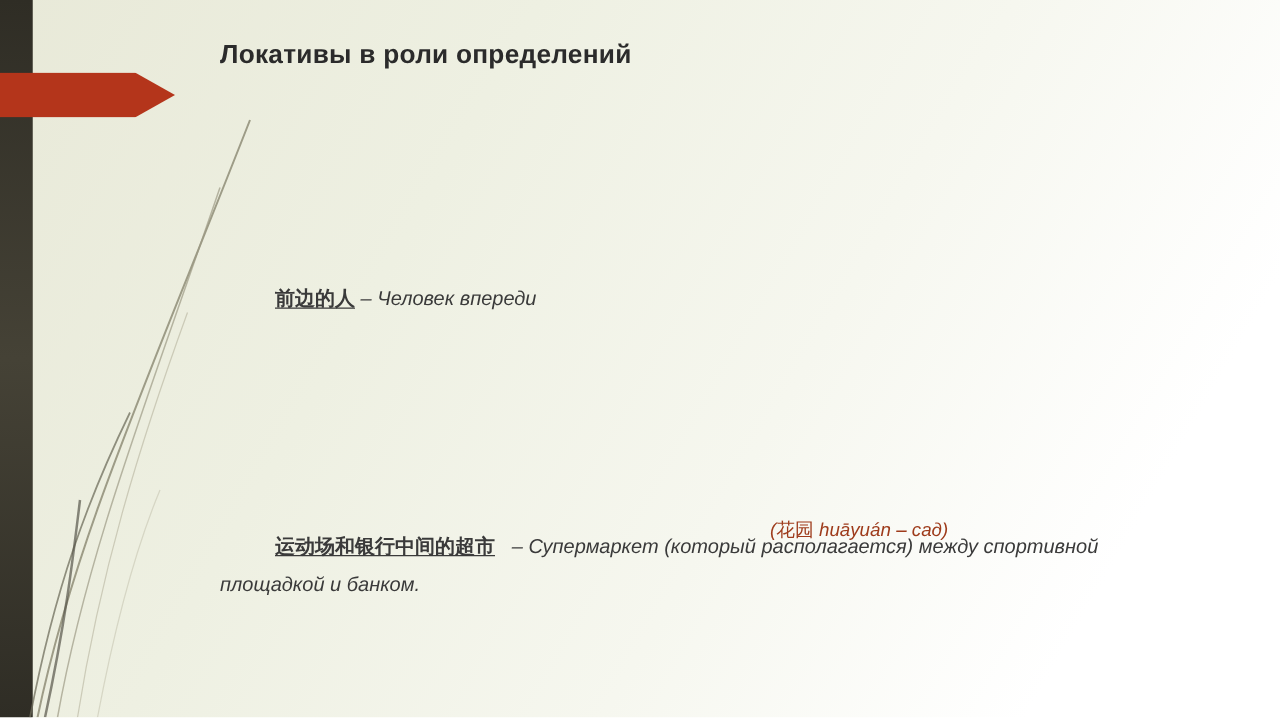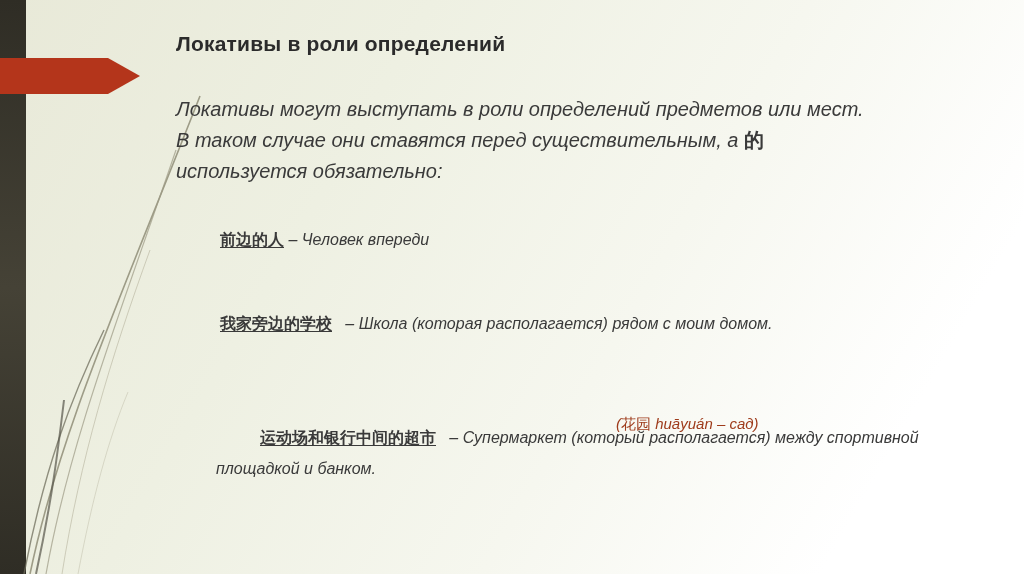--- a/index.html
+++ b/index.html
@@ -90,21 +90,21 @@
   }
   .ex {
     position: absolute;
     font-size: 16px;
     color: #3a3a3a;
     line-height: 31px;
     font-style: italic;
   }
   .ex-1 { left: 0; top: 224px; width: 780px; }
   .ex-2 { left: 0; top: 308px; width: 790px; }
-  .ex-3 { left: 0; top: 422px; width: 790px; margin-left: 40px; }
+  .ex-3 { left: 0; top: 422px; width: 790px; }
   .indent { display: inline-block; width: 44px; }
   .hz {
     font-style: normal;
     font-weight: bold;
     text-decoration: underline;
     text-underline-offset: 2px;
   }
   .note {
     position: absolute;
     left: 440px;
@@ -135,24 +135,22 @@
     <path d="M62 574 C 80 460, 110 360, 150 250" stroke="#b5b39c" stroke-width="1" fill="none" opacity="0.6"></path>
     <path d="M24 574 C 44 470, 70 400, 104 330" stroke="#6f6d5c" stroke-width="1.4" fill="none" opacity="0.75"></path>
     <path d="M78 574 C 92 500, 108 440, 128 392" stroke="#c3c1ad" stroke-width="1" fill="none" opacity="0.55"></path>
     <path d="M36 574 C 52 500, 58 450, 64 400" stroke="#57554a" stroke-width="2" fill="none" opacity="0.7"></path>
   </svg>
 
   <div class="content">
 
     <div class="title">Локативы в роли определений</div>
 
-    <div class="para p-intro"><span>Локативы могут выступать в роли определений </span><span style="font-style:italic">предметов</span><span> или мест. В таком случае они ставятся перед существительным, а </span><span class="cn">的</span><span> используется обязательно:</span></div>
 
     <div class="ex ex-1"><span class="indent"></span><span class="hz">前边的人</span> <span>–</span> <span>Человек впереди</span></div>
 
-    <div class="ex ex-2"><span class="indent"></span><span class="hz">我家旁边的学校</span> &nbsp; <span>–</span> <span>Школа (которая располагается) рядом с моим домом.</span></div>
 
     <div class="note"><span>(</span><span class="cn-red">花园</span> <span>huāyuán</span> <span>–</span> <span>сад</span><span>)</span></div>
 
     <div class="ex ex-3"><span class="indent"></span><span class="hz">运动场和银行中间的超市</span> &nbsp; <span>–</span> <span>Супермаркет (который располагается) между спортивной площадкой и банком.</span></div>
 
   </div>
 </div>
 
 </body></html>

